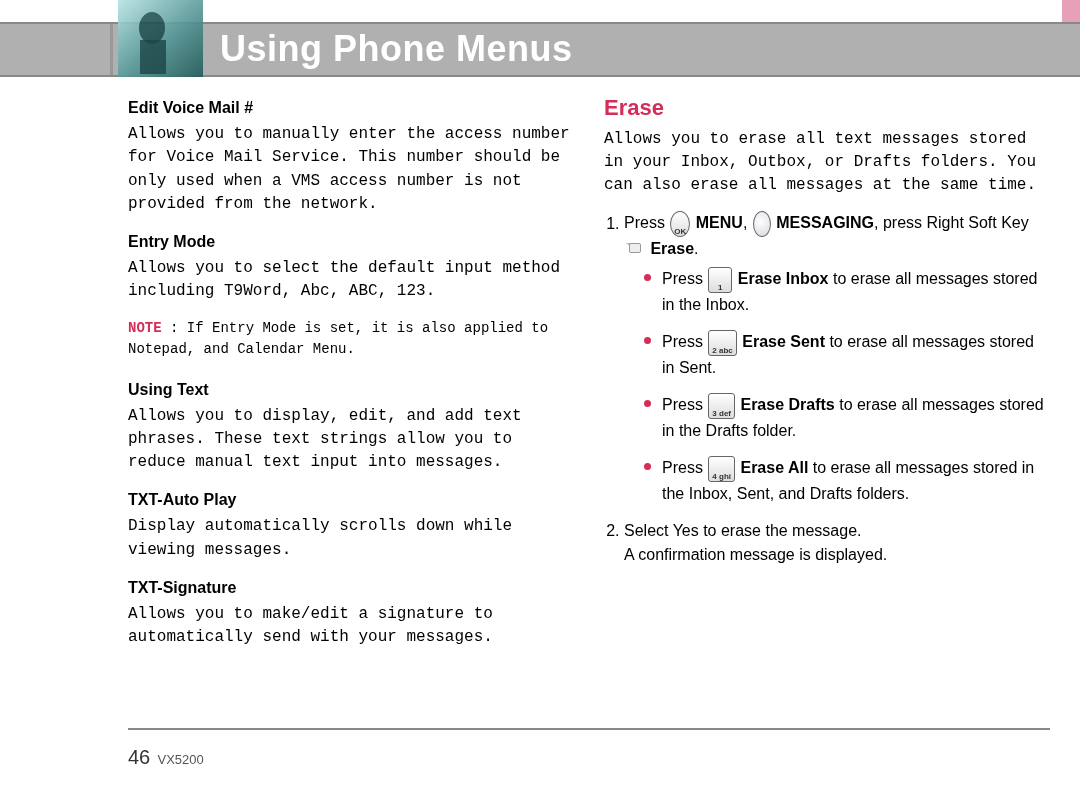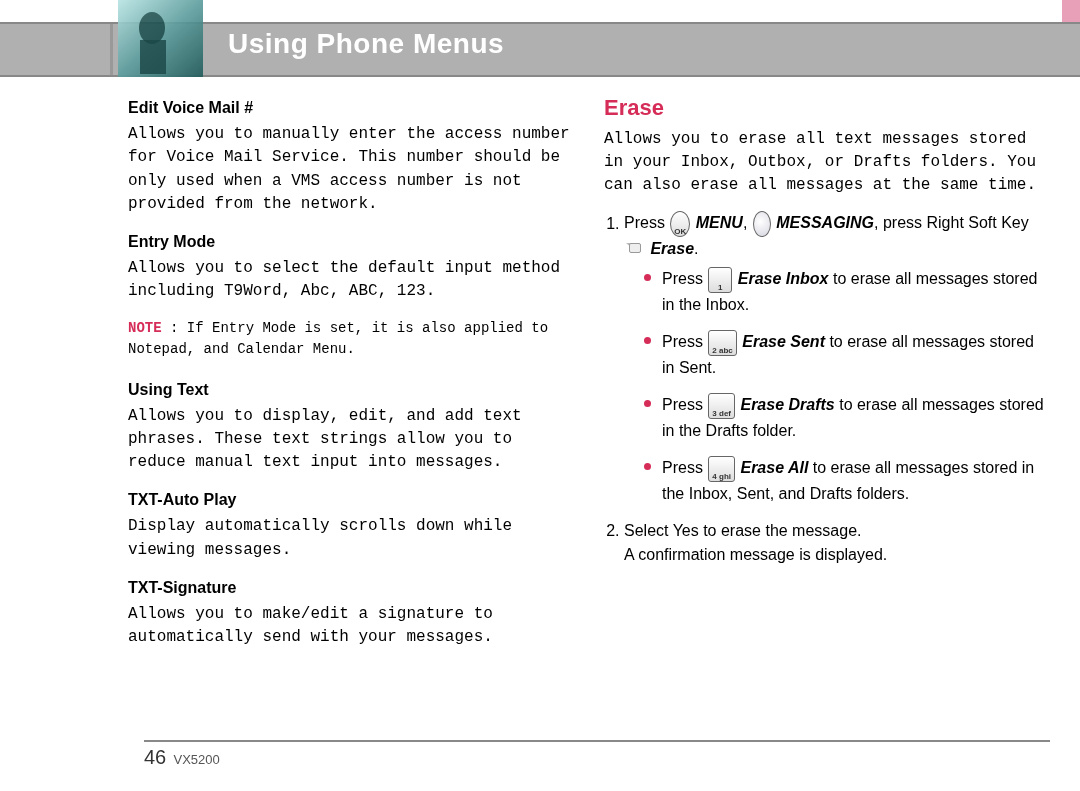--- a/index.html
+++ b/index.html
@@ -20,22 +20,22 @@
     border-top:2px solid #888;
     border-bottom:2px solid #888;
   }
   .band-inner {
     margin-left:110px; margin-right:30px;
     height:100%;
     border-left:3px solid #999;
   }
   .band-title {
     position:absolute;
-    left:228px; top:28px;
-    font-size:28px;
+    left:220px; top:28px;
+    font-size:36px;
     font-weight:bold;
     color:#fff;
     letter-spacing:0.5px;
   }
   .side-pink {
     position:absolute;
     top:0; right:0;
     width:18px; height:70px;
     background:#e7a0b8;
   }
@@ -131,30 +131,29 @@
   }
   .softkey::after{
     content:"";
     position:absolute;
     left:3px; top:0;
     width:10px; height:8px;
     border:1px solid #999;
     border-radius:2px;
     background:#eee;
   }
-  .bold { font-weight:bold;font-style:italic; }
+  .bold { font-weight:bold; }
   
   .footer {
     position:absolute;
     left:128px; right:30px; bottom:22px;
     border-top:2px solid #888;
-    padding-top:4px;
+    padding-top:16px;
     font-size:13px;
     color:#555;
-    margin-left:16px;
   }
   .footer .pg {
     font-size:20px;
     color:#333;
   }
 </style>
 </head>
 <body>
 
 <div class="side-pink"></div>

